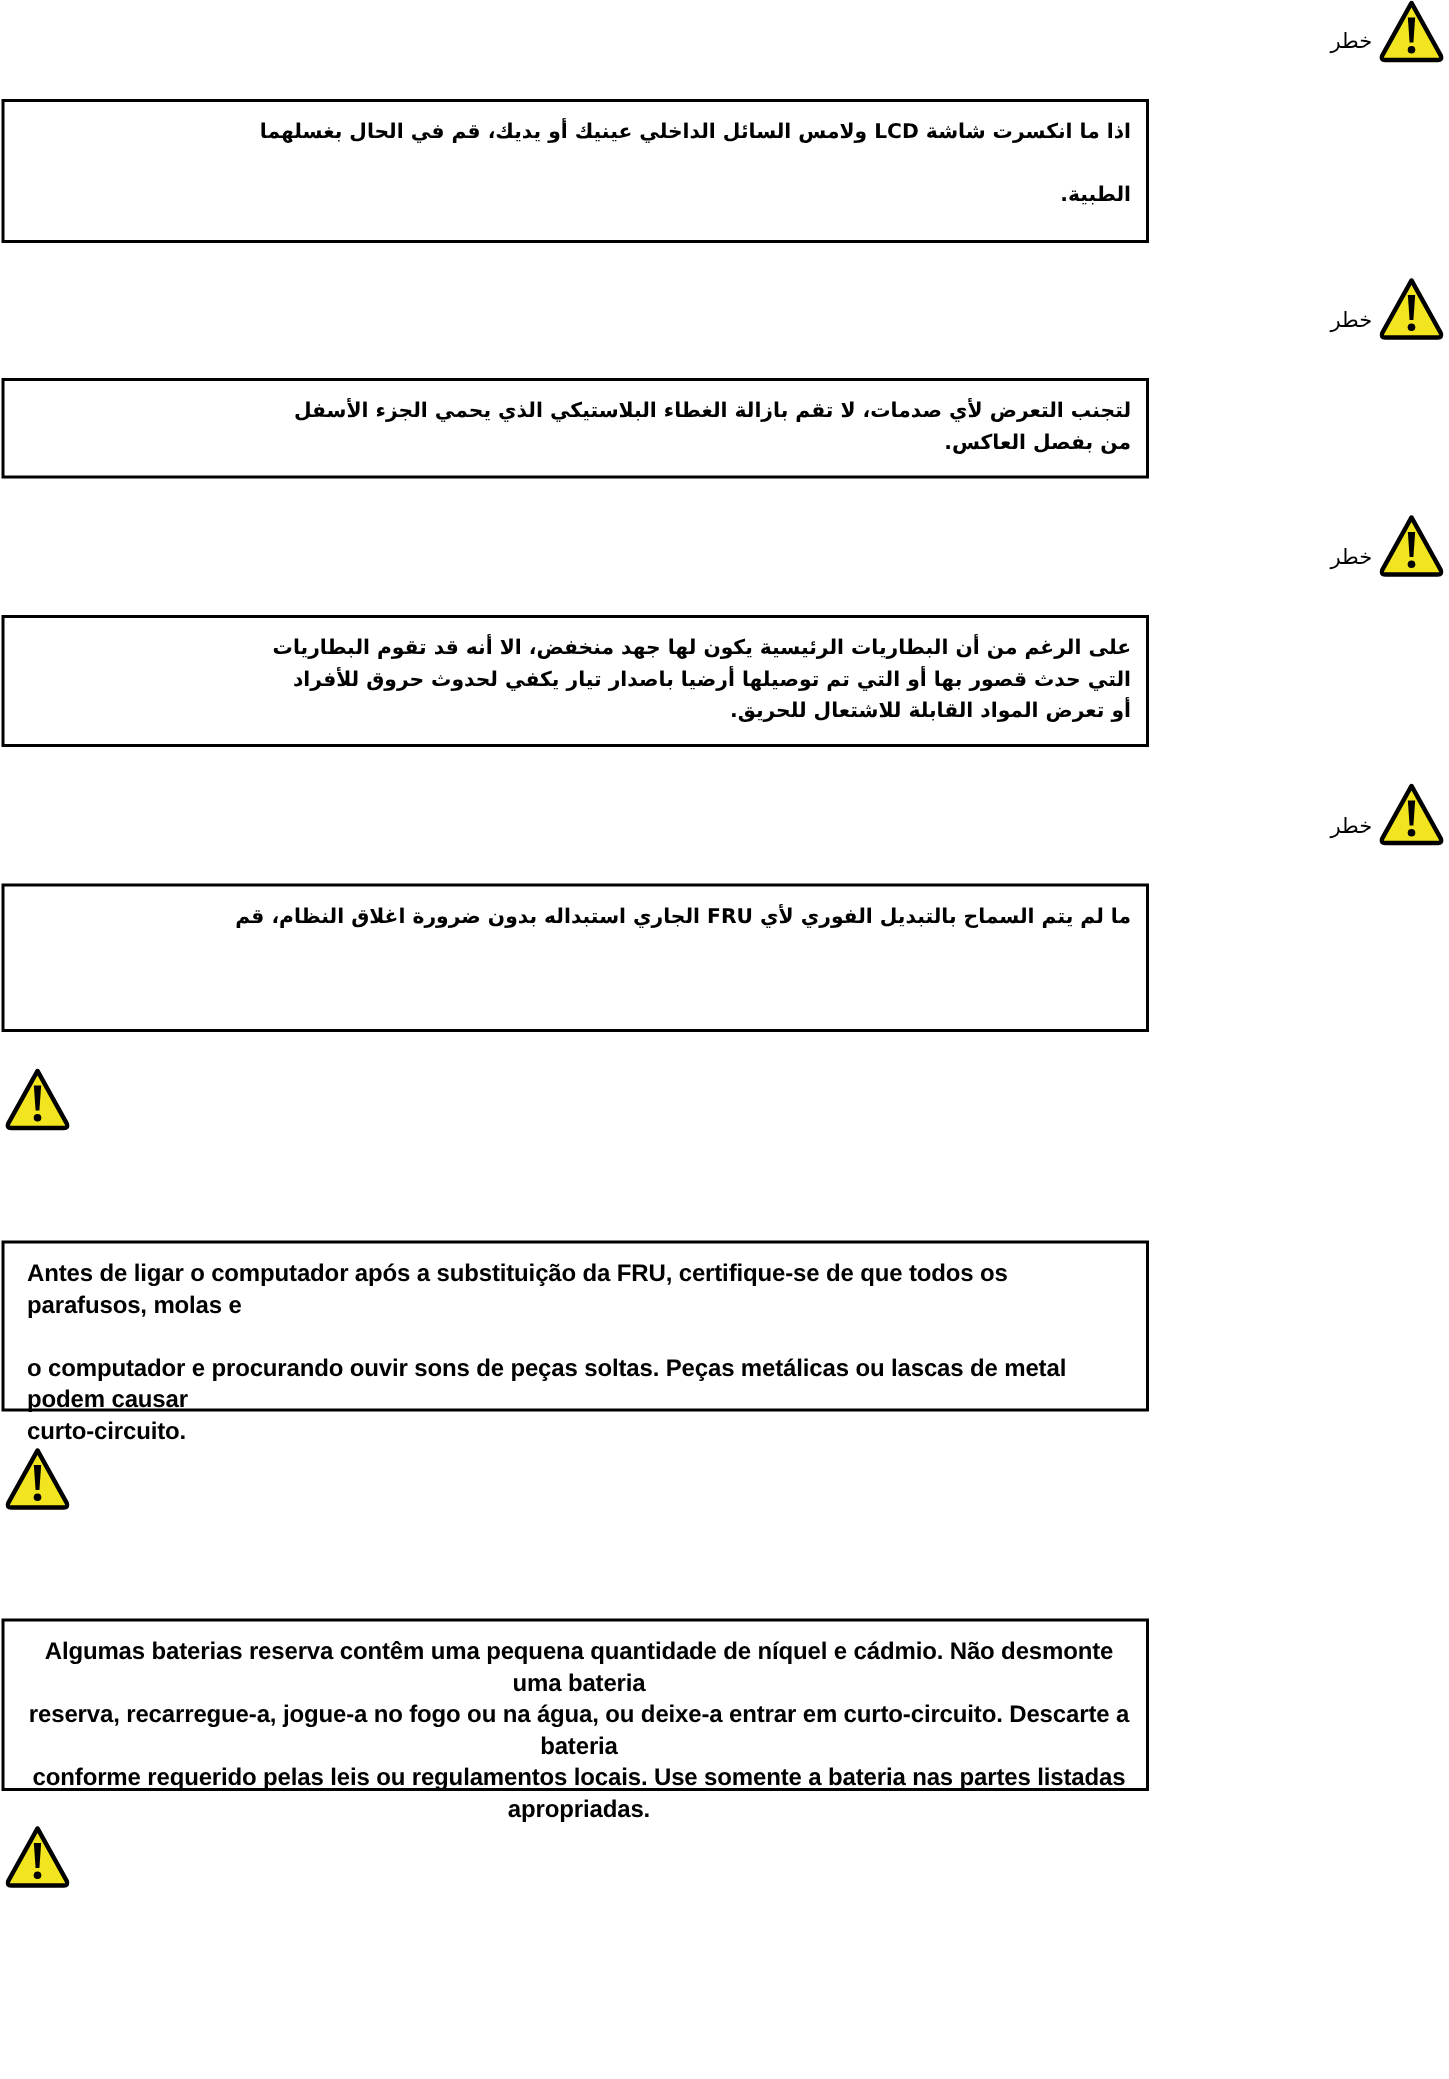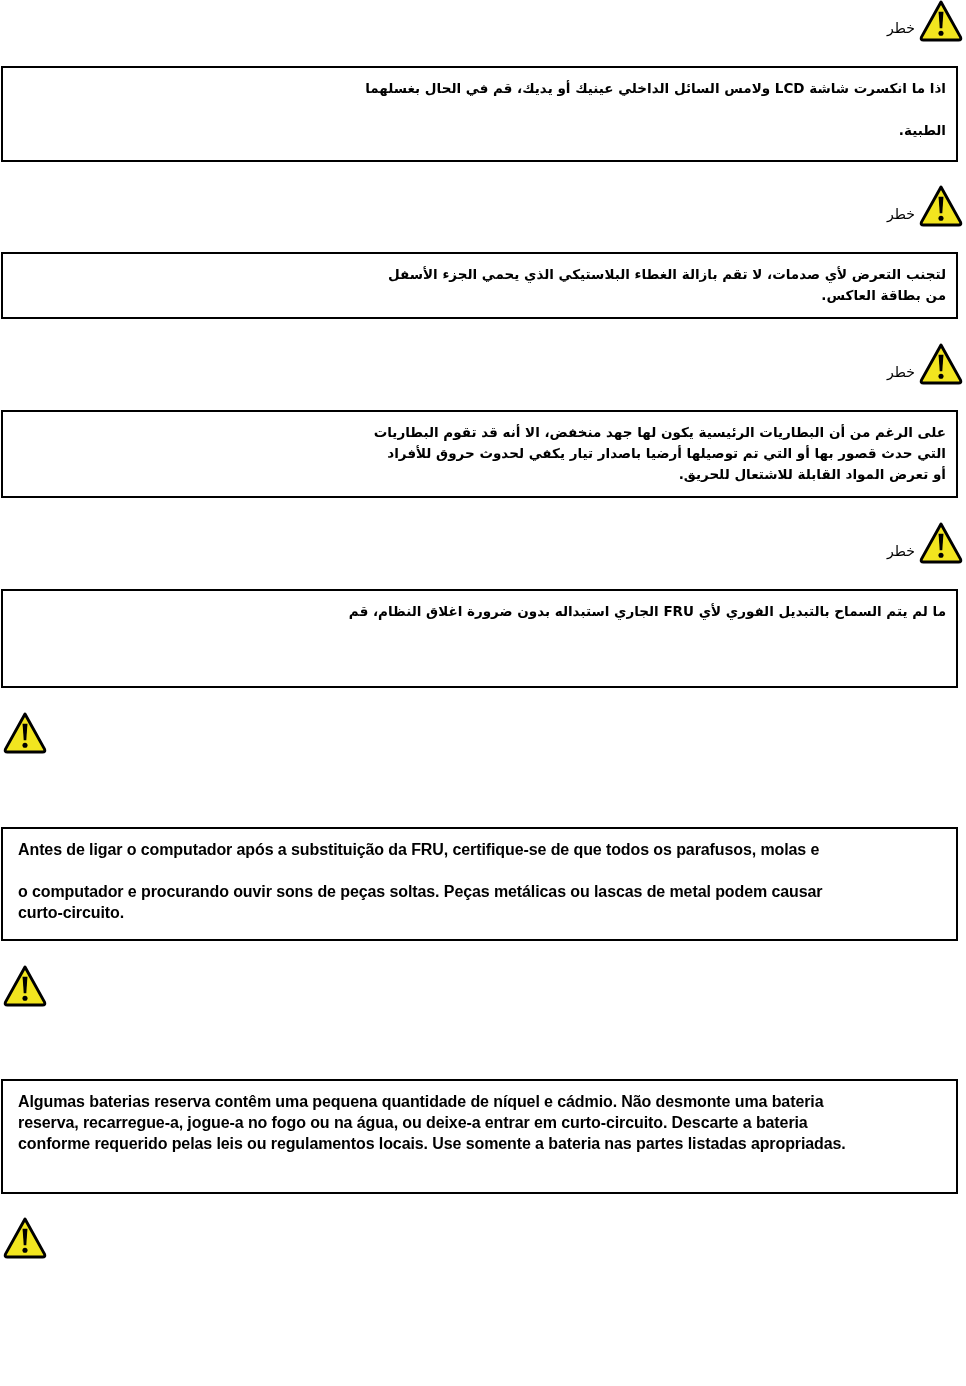--- a/index.html
+++ b/index.html
@@ -1,20 +1,20 @@
 <!DOCTYPE html>
 <html><head>
 <meta charset="utf-8">
 <style>
   html, body { margin: 0; padding: 0; background: #ffffff; }
   body { width: 966px; height: 1386px; position: relative; overflow: hidden; font-family: "Liberation Sans", sans-serif; color: #000; }
   .warn { position: absolute; }
   .warn svg { display: block; }
   .danger-label { position: absolute; font-size: 14px; font-family: "DejaVu Sans", sans-serif; direction: rtl; }
-  .box { position: absolute; left: 1px; width: 957px; border: 2px solid #000; box-sizing: border-box; background: #fff; }
+  .box { position: absolute; left: 1px; width: 765px; border: 2px solid #000; box-sizing: border-box; background: #fff; }
   .box p { margin: 0; }
   .ar { direction: rtl; text-align: right; font-family: "DejaVu Sans", sans-serif; font-weight: bold; font-size: 13.5px; line-height: 21px; padding: 10px 10px 0 12px; }
   .pt { font-weight: bold; font-size: 16px; line-height: 21px; padding: 10px 10px 0 15px; letter-spacing: -0.1px; }
 </style>
 </head>
 <body>
 
 <svg width="0" height="0" style="position:absolute">
   <defs>
     <g id="tri">
@@ -41,21 +41,21 @@
 
 <div class="warn" style="left:918px; top:185px;">
     <svg width="46" height="42" viewBox="0 0 44 43">
       <use href="#tri"></use>
     </svg>
   </div>
 <div class="danger-label" style="left:887px; top:206px;">خطر</div>
 <div class="box" style="top:252px; height:67px;">
   <p class="ar">
     <span>لتجنب التعرض لأي صدمات، لا تقم بازالة الغطاء البلاستيكي الذي يحمي الجزء الأسفل</span><br>
-    <span>من بطاقة العاكس.</span>
+    <span>من بفصل العاكس.</span>
   </p>
 </div>
 
 <div class="warn" style="left:918px; top:343px;">
     <svg width="46" height="42" viewBox="0 0 44 43">
       <use href="#tri"></use>
     </svg>
   </div>
 <div class="danger-label" style="left:887px; top:364px;">خطر</div>
 <div class="box" style="top:410px; height:88px;">
@@ -91,21 +91,21 @@
     <span>o computador e procurando ouvir sons de peças soltas. Peças metálicas ou lascas de metal podem causar</span><br>
     <span>curto-circuito.</span>
   </p>
 </div>
 
 <div class="warn" style="left:2px; top:965px;">
     <svg width="46" height="42" viewBox="0 0 44 43">
       <use href="#tri"></use>
     </svg>
   </div>
-<div class="box" style="top:1079px; height:115px;">
+<div class="box" style="top:1079px; height:115px;text-align:center;">
   <p class="pt">
     <span>Algumas baterias reserva contêm uma pequena quantidade de níquel e cádmio. Não desmonte uma bateria</span><br>
     <span>reserva, recarregue-a, jogue-a no fogo ou na água, ou deixe-a entrar em curto-circuito. Descarte a bateria</span><br>
     <span>conforme requerido pelas leis ou regulamentos locais. Use somente a bateria nas partes listadas apropriadas.</span><br>
   </p>
 </div>
 
 <div class="warn" style="left:2px; top:1217px;">
     <svg width="46" height="42" viewBox="0 0 44 43">
       <use href="#tri"></use>

